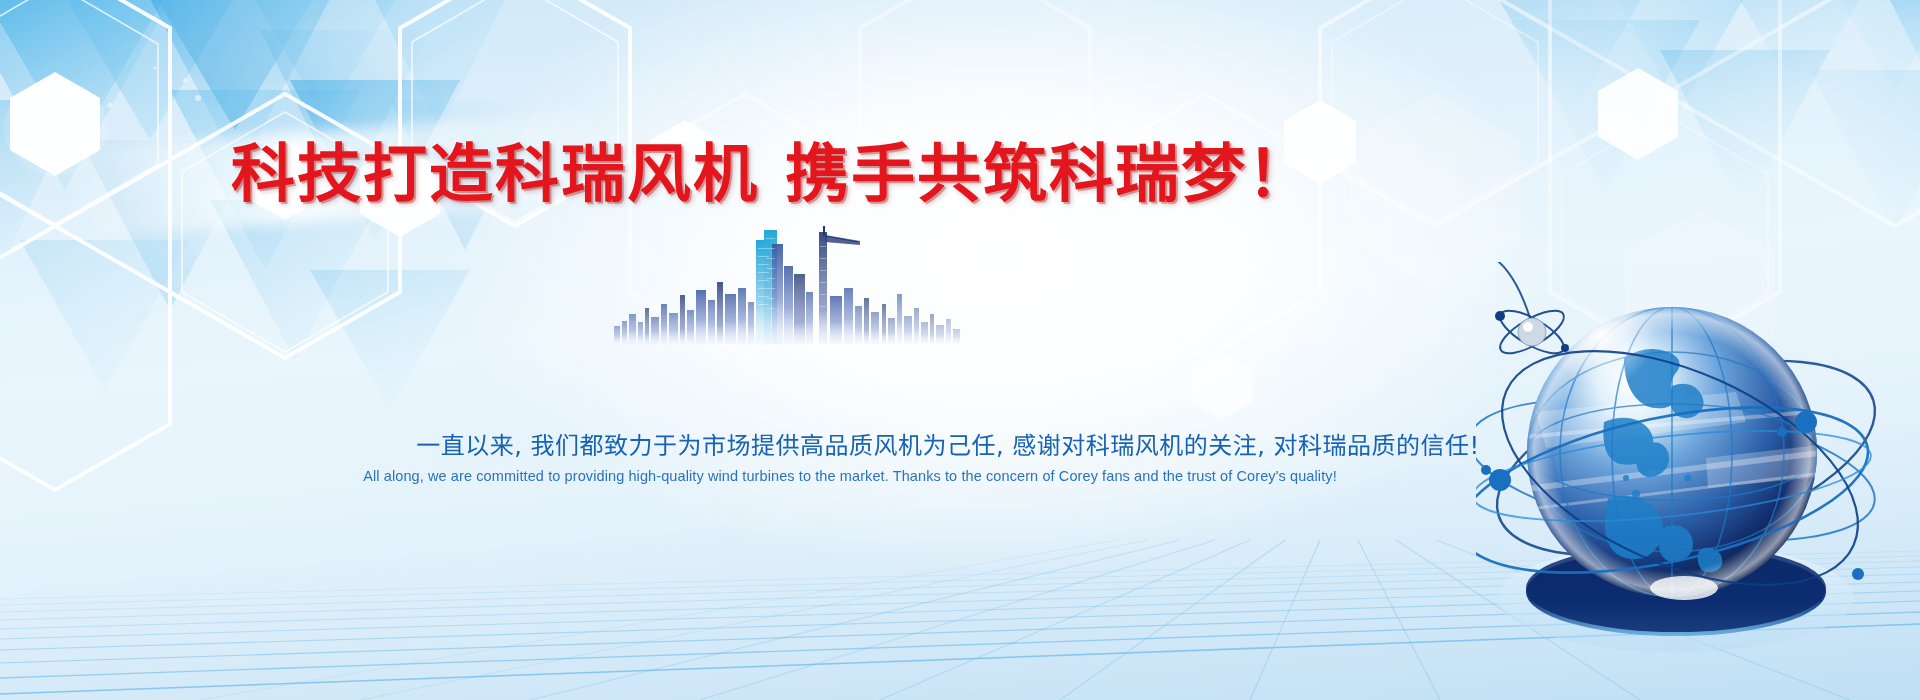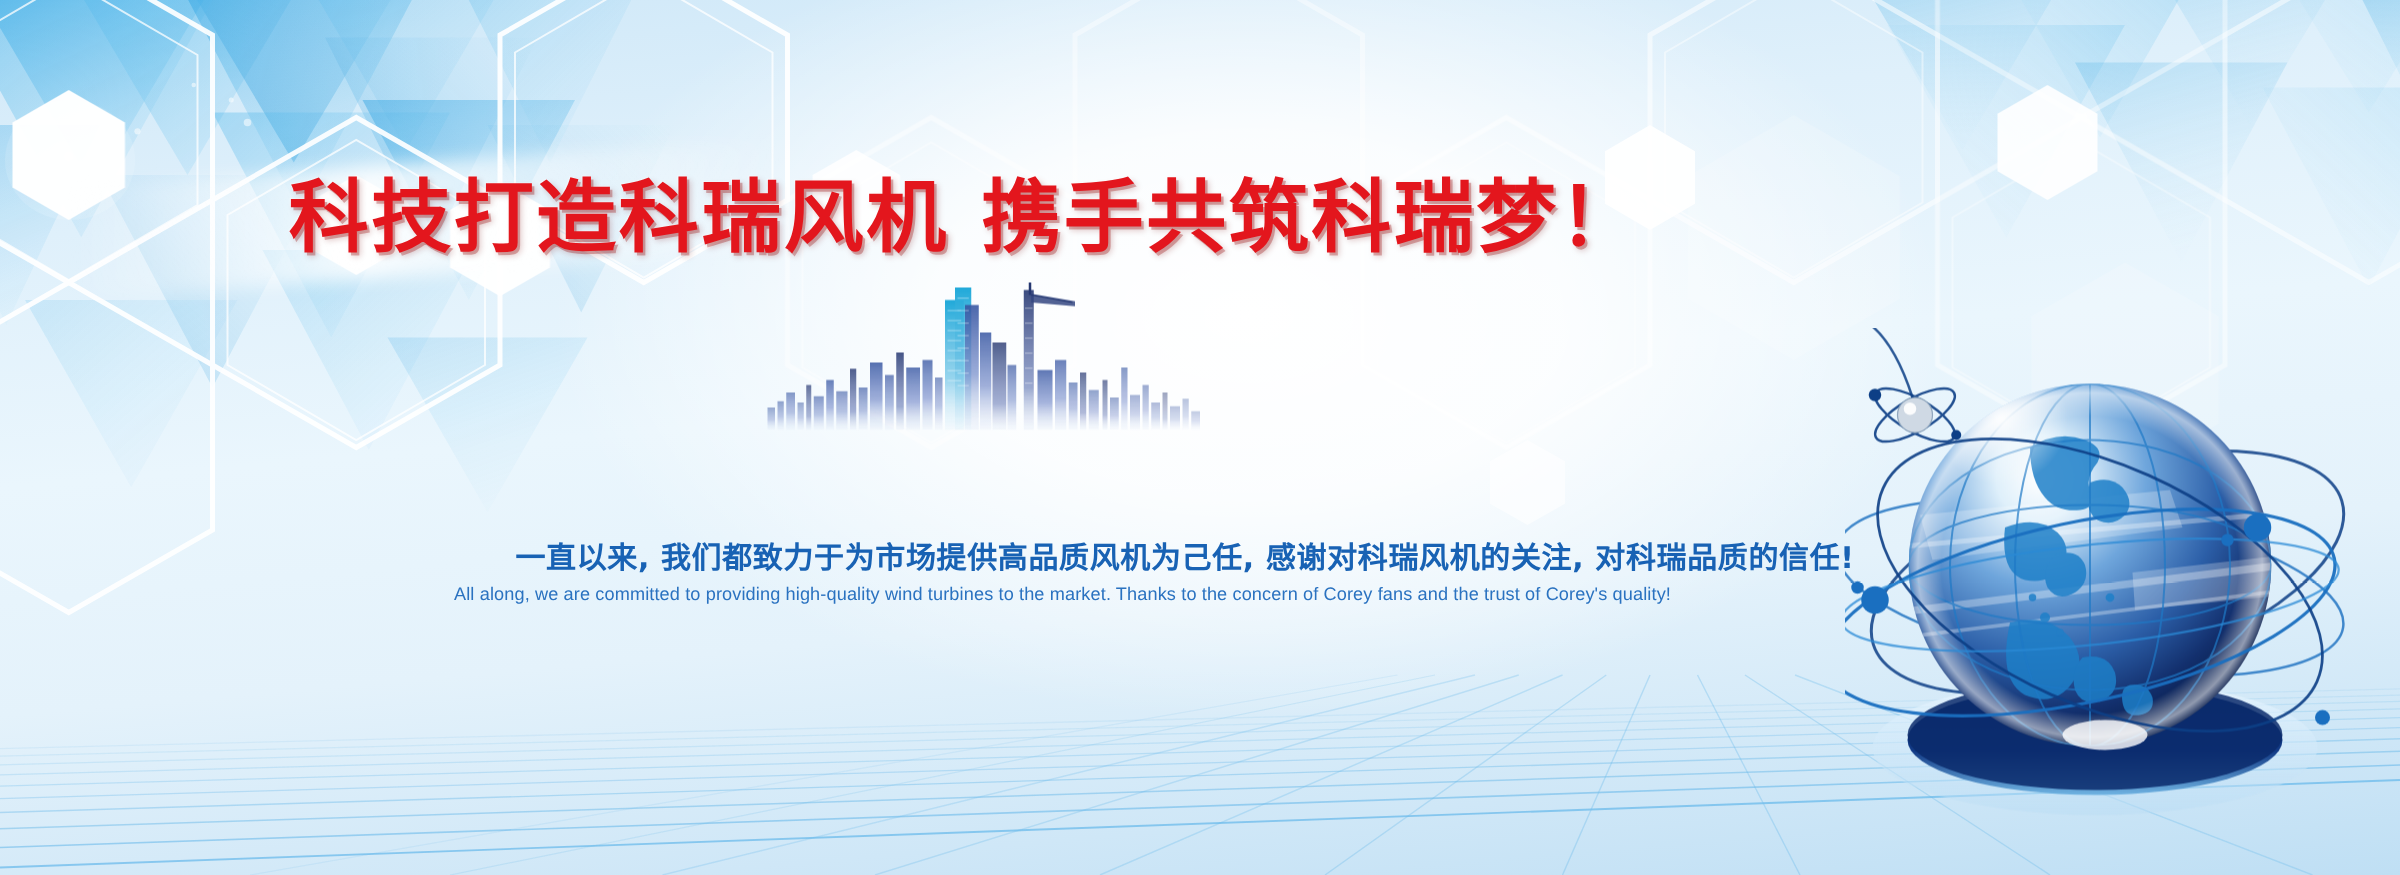--- a/index.html
+++ b/index.html
@@ -52,21 +52,21 @@
     text-shadow:
        2px 2px 0 rgba(150,0,0,.30),
        3px 3px 5px rgba(120,0,0,.22),
       -1px -1px 0 rgba(255,255,255,.35);
     white-space:nowrap;
   }
   .headline .spacer{display:inline-block;width:26px;}
   .sub-cn{
     position:absolute;left:0;top:426px;width:1896px;text-align:center;
     font-family:"DejaVu Sans","Liberation Sans",sans-serif;
-    font-size:24px;font-weight:700;letter-spacing:.5px;
+    font-size:24px;font-weight:400;letter-spacing:.5px;
     color:#1862b4;white-space:nowrap;
   }
   .sub-en{
     position:absolute;left:0;top:468px;width:1700px;text-align:center;
     font-family:"Liberation Sans","DejaVu Sans",sans-serif;
     font-size:14.5px;font-weight:400;letter-spacing:.1px;
     color:#2a72c0;white-space:nowrap;
   }
 </style>
 </head>

